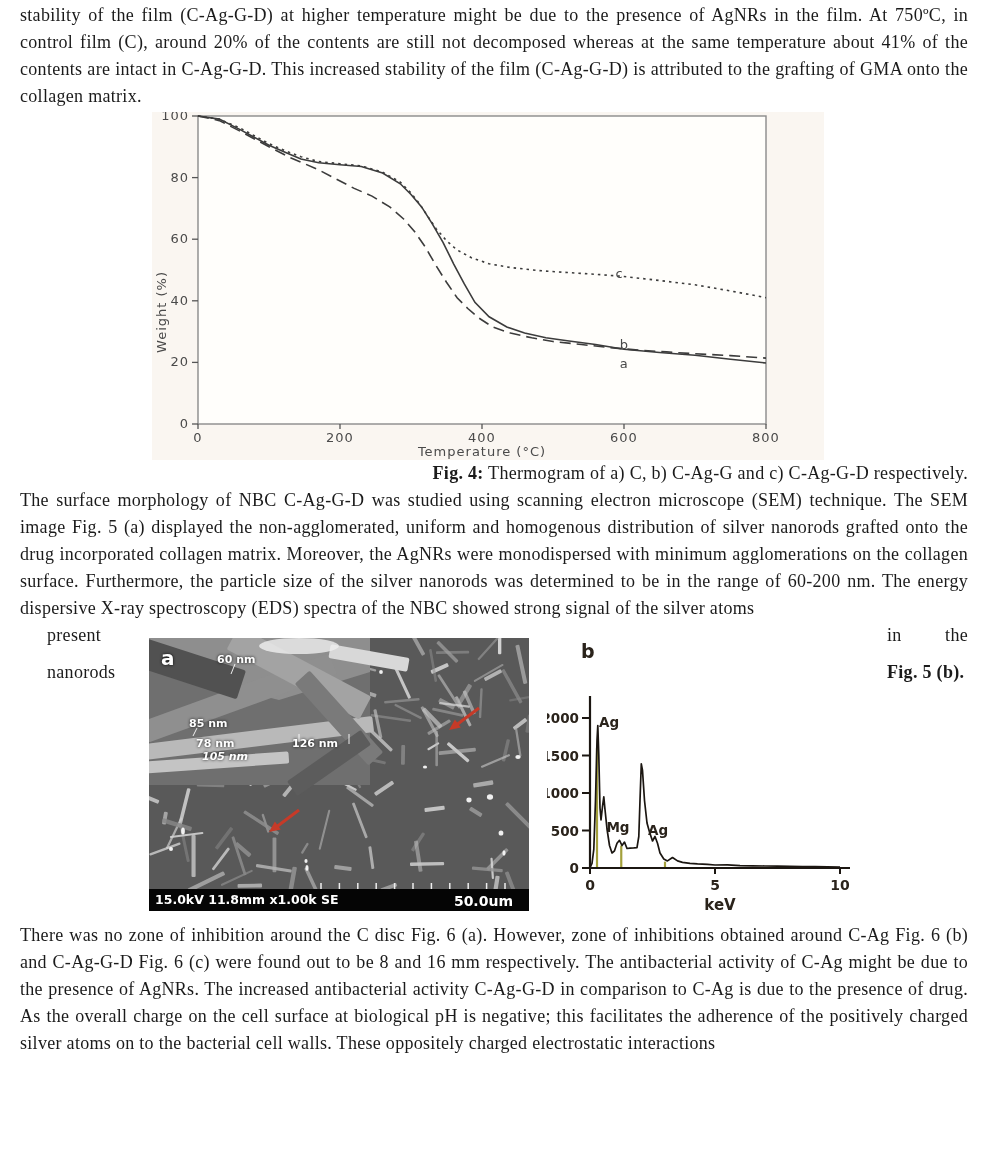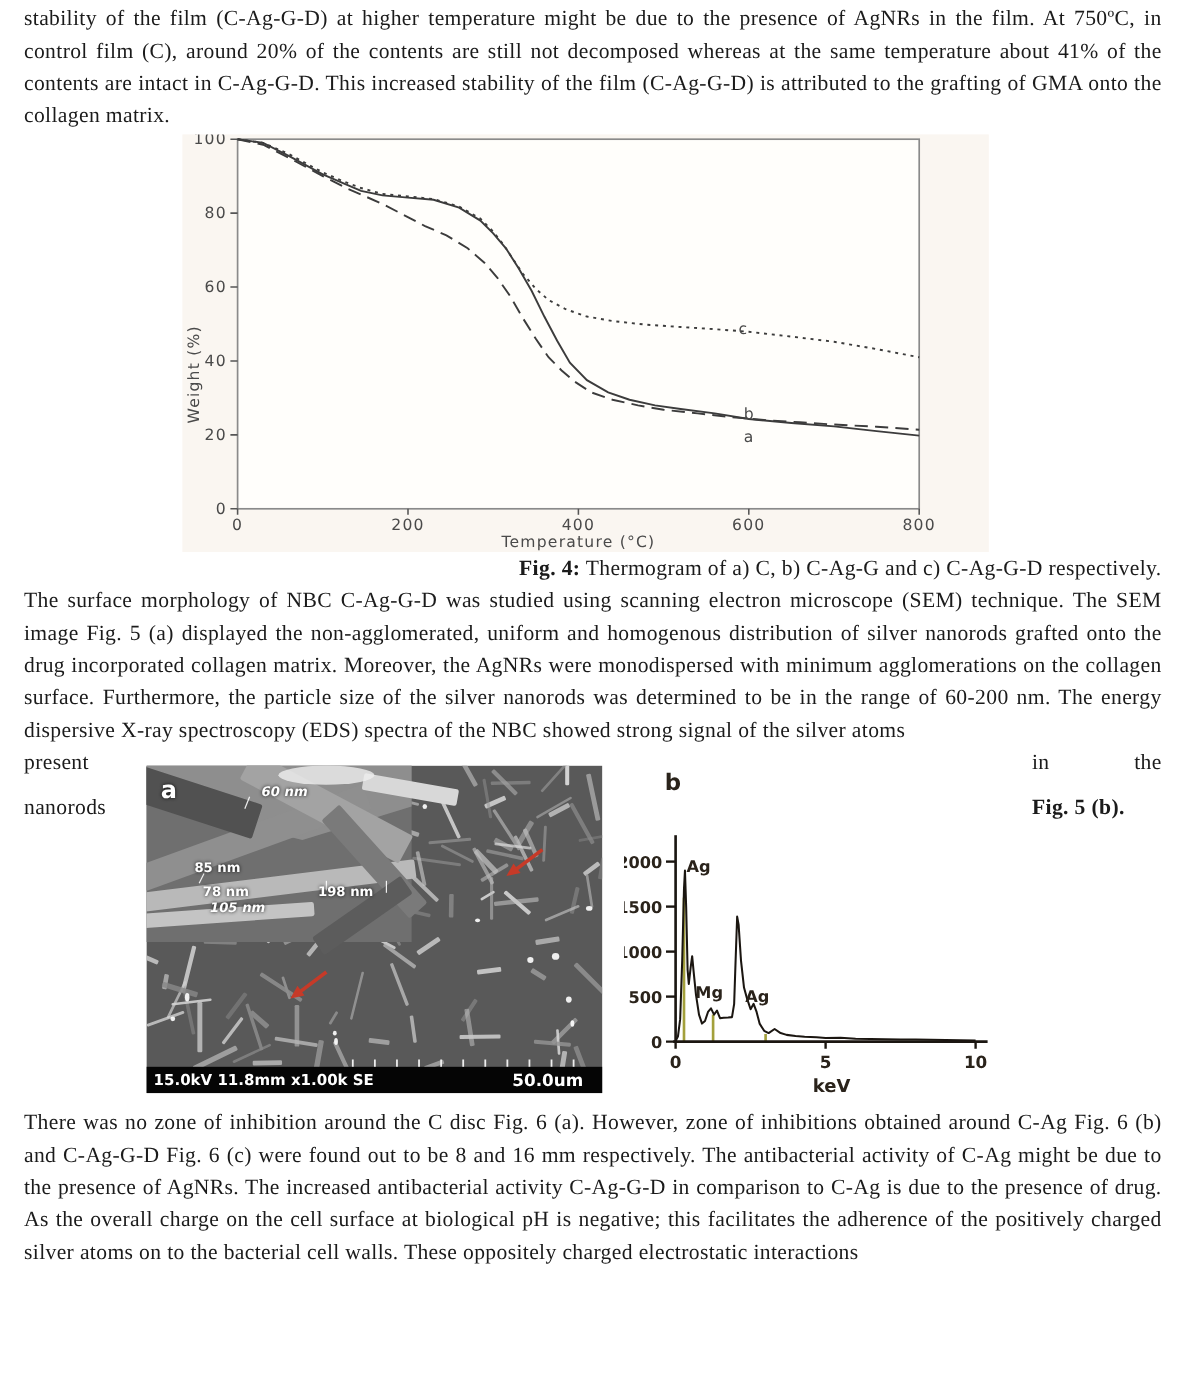--- a/index.html
+++ b/index.html
@@ -13,37 +13,37 @@
   }
   p{margin:0;}
   .heading{font-weight:bold;}
   .heading-g{margin-top:8px;}
   .heading-h{margin-top:6px;}
   .caption{text-align:right;}
   .fig4wrap{
     margin:2px 0 0 132px; width:672px; height:348px;
     background:#faf6f1;
   }
-  .figs{position:relative; height:300px;}
+  .figs{position:relative; height:300px;margin-left:27px;}
   .wl{position:absolute; white-space:nowrap;}
   .w-present{left:0; top:0;}
   .w-in{left:840px; top:0;}
   .w-the{right:0; top:0;}
   .w-nanorods{left:0; top:37px;}
   .w-fig5b{left:840px; top:37px;font-weight:bold;}
   .semwrap{position:absolute; left:102px; top:16px; width:380px; height:273px;}
   .edxwrap{position:absolute; left:500px; top:8px; width:332px; height:288px;}
   .sl{
     position:absolute; color:#fff;
     font-family:"DejaVu Sans", sans-serif; font-weight:bold;
     font-size:11px; line-height:1; letter-spacing:0;
     text-shadow:0 0 3px rgba(0,0,0,.9);
   }
   .panel-a{left:12px; top:10px; font-size:20px;}
-  .m60{left:96px; top:16px;font-style:italic;}
+  .m60{left:68px; top:16px;}
   .m85{left:40px; top:80px;}
   .m78{left:47px; top:100px;}
   .m105{left:53px; top:113px;font-style:italic;}
   .m198{left:143px; top:100px;}
   .barL{left:6px; top:256px; font-size:12.5px; text-shadow:none;}
   .barR{right:16px; top:256px; font-size:14px; text-shadow:none;}
   #tg text{font-family:"DejaVu Sans", sans-serif; font-size:13px; fill:#4a4a4a; letter-spacing:1px;}
   #edx text{font-family:"DejaVu Sans", sans-serif; font-weight:bold; fill:#2a231b; letter-spacing:0;}
 </style>
 </head>
@@ -284,21 +284,21 @@
           <line x1="300.79999999999995" y1="245" x2="300.79999999999995" y2="251" stroke="#eeeeee" stroke-width="1.5"></line>
           <line x1="319.19999999999993" y1="245" x2="319.19999999999993" y2="251" stroke="#eeeeee" stroke-width="1.5"></line>
           <line x1="337.5999999999999" y1="245" x2="337.5999999999999" y2="251" stroke="#eeeeee" stroke-width="1.5"></line>
           <line x1="355.9999999999999" y1="245" x2="355.9999999999999" y2="251" stroke="#eeeeee" stroke-width="1.5"></line>
         </svg>
       <span class="sl panel-a">a</span>
       <span class="sl m60">60 nm</span>
       <span class="sl m85">85 nm</span>
       <span class="sl m78">78 nm</span>
       <span class="sl m105">105 nm</span>
-      <span class="sl m198">198 nm</span>
+      <span class="sl m198">126 nm</span>
       <span class="sl barL">15.0kV 11.8mm x1.00k SE</span>
       <span class="sl barR">50.0um</span>
     </div>
 
     <div class="edxwrap">
       <svg id="edx" viewBox="0 0 332 288" width="332" height="288">
           <line x1="50" y1="238" x2="50" y2="118" stroke="#a3a03c" stroke-width="2.2"></line>
           <line x1="74.25" y1="238" x2="74.25" y2="215.5" stroke="#a3a03c" stroke-width="2.2"></line>
           <line x1="118" y1="238" x2="118" y2="231.625" stroke="#a3a03c" stroke-width="2.2"></line>
           <path d="M43.0 237.6L45.0 233.5L46.8 219.3L48.5 170.5L50.0 110.5L50.8 95.5L51.8 125.5L53.0 178.0L54.0 190.0L55.5 176.5L56.8 166.8L58.0 179.5L60.0 199.0L62.5 215.5L65.0 223.0L67.5 220.8L70.0 213.3L72.5 210.3L75.0 215.5L77.5 212.1L80.0 218.5L83.0 218.1L86.8 217.9L90.0 217.6L91.8 206.5L93.0 170.5L94.3 133.8L95.5 140.5L97.5 170.5L100.0 193.0L102.5 202.0L105.5 211.0L108.0 206.5L110.5 213.3L113.0 223.0L116.8 229.0L120.5 230.9L125.5 227.5L130.5 230.9L135.5 232.4L143.0 233.3L150.5 233.9L160.5 234.4L168.0 235.0L180.5 234.8L193.0 235.6L205.5 235.8L218.0 236.0L230.5 236.2L243.0 236.3L255.5 236.5L268.0 236.7L280.5 236.9L293.0 237.1" fill="none" stroke="#1b1611" stroke-width="1.7" stroke-linejoin="round"></path>

